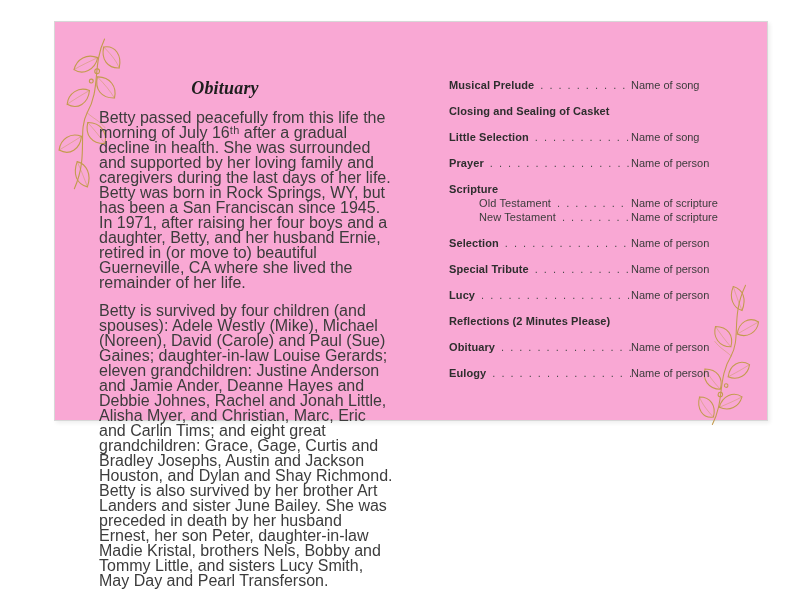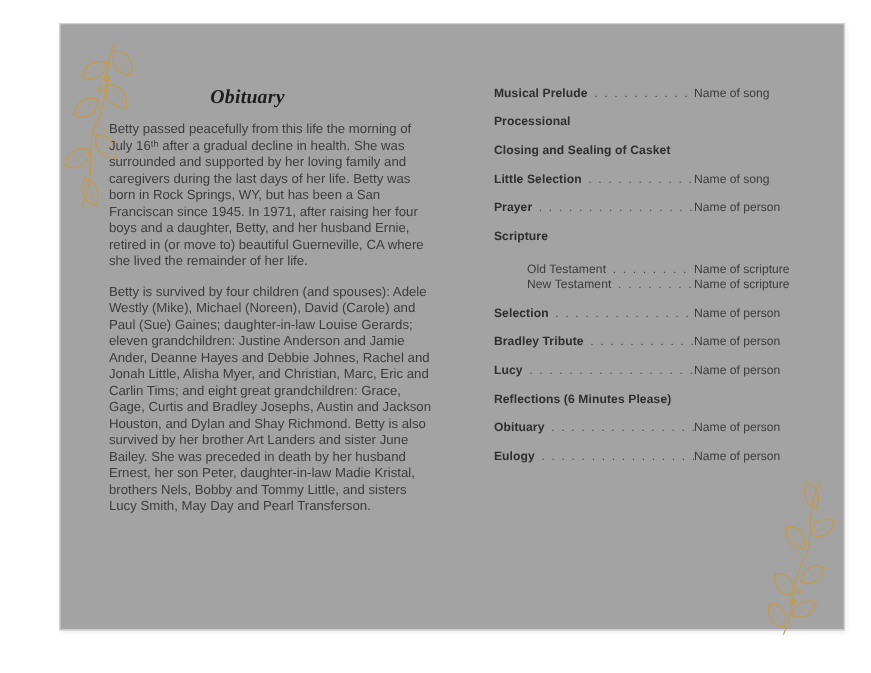--- a/index.html
+++ b/index.html
@@ -5,22 +5,22 @@
   :root { --gold: #c49b4e; --border: #d7d7d7; --ink: #3c3c3c; }
   * { box-sizing: border-box; }
   html, body { margin: 0; padding: 0; }
   body {
     width: 792px; height: 612px; position: relative;
     background: #ffffff; overflow: hidden;
     font-family: "Liberation Sans", "DejaVu Sans", sans-serif;
     color: var(--ink);
   }
   .card {
-    position: absolute; left: 54px; top: 21px; width: 714px; height: 552px;
-    background: #a3a3a3; border: 1px solid var(--border);
+    position: absolute; left: 54px; top: 21px; width: 714px; height: 400px;
+    background: #f9a8d4; border: 1px solid var(--border);
     box-shadow: 2px 2px 4px rgba(0,0,0,0.07);
   }
   .leaf { position: absolute; pointer-events: none; }
   .leaf.tl { left: -8px; top: -6px; width: 72px; height: 196px; transform: rotate(6deg); }
   .leaf.br { right: -2px; bottom: -10px; width: 68px; height: 150px; transform: scale(-1,-1) rotate(8deg); }
   .leaf path, .leaf circle { fill: none; stroke: var(--gold); stroke-width: 1.4; stroke-linecap: round; }
   .leaf .lite { opacity: .55; stroke-width: 1; }
 
   .col { position: absolute; top: 56px; }
   .col.left  { left: 44px;  width: 296px; }
@@ -31,29 +31,29 @@
     font-family: "Liberation Serif", "DejaVu Serif", serif;
     font-style: italic; font-weight: bold;
     font-size: 18px; line-height: 21px; color: #1e1e1e;
     letter-spacing: .2px;
   }
   .col.left .page-title { margin-right: 44px; margin-bottom: 11px; }
   .col.right .page-title { margin-bottom: 20px; }
 
   .body-para {
     margin: 0 0 13px 0;
-    font-size: 12px; line-height: 15px; color: var(--ink);
+    font-size: 16px; line-height: 15px; color: var(--ink);
     text-align: left;
   }
 
   .prow { display: flex; align-items: baseline; line-height: 14px; margin-bottom: 12px; font-size: 11px; }
   .prow .plabel { flex: none; font-weight: bold; color: #2e2e2e; letter-spacing: .1px; }
   .prow.sub { margin-bottom: 0; padding-left: 30px; line-height: 14px; }
   .prow.sub .plabel { font-weight: normal; color: var(--ink); text-align: right; }
-  .prow.group { margin-bottom: 16px; align-items: flex-end; }
+  .prow.group { margin-bottom: 0; align-items: flex-end; }
   .subrows { margin-bottom: 12px; }
   .leader {
     flex: 1 1 auto; overflow: hidden; white-space: nowrap;
     font-size: 11px; letter-spacing: 1.5px; color: #4a4a4a;
     padding: 0 4px 0 6px;
   }
   .pvalue { flex: none; width: 96px; color: var(--ink); }
 </style>
 </head>
 <body>
@@ -96,23 +96,20 @@
   </div>
 
   <div class="col right">
     <div id="program">
         <div class="prow">
           <span class="plabel">Musical Prelude</span>
           <span class="leader">. . . . . . . . . . . . . . . . . . . . . . . . . . . . . . . . . . . . . . . . . . . . . . . . . . . . . . . . . . . . </span>
           <span class="pvalue">Name of song</span>
         </div>
         <div class="prow">
-          <span class="plabel">Processional</span>
-        </div>
-        <div class="prow">
           <span class="plabel">Closing and Sealing of Casket</span>
         </div>
         <div class="prow">
           <span class="plabel">Little Selection</span>
           <span class="leader">. . . . . . . . . . . . . . . . . . . . . . . . . . . . . . . . . . . . . . . . . . . . . . . . . . . . . . . . . . . . </span>
           <span class="pvalue">Name of song</span>
         </div>
         <div class="prow">
           <span class="plabel">Prayer</span>
           <span class="leader">. . . . . . . . . . . . . . . . . . . . . . . . . . . . . . . . . . . . . . . . . . . . . . . . . . . . . . . . . . . . </span>
@@ -132,31 +129,31 @@
             <span class="leader">. . . . . . . . . . . . . . . . . . . . . . . . . . . . . . . . . . . . . . . . . . . . . . . . . . . . . . . . . . . . </span>
             <span class="pvalue">Name of scripture</span>
           </div>
         </div>
         <div class="prow">
           <span class="plabel">Selection</span>
           <span class="leader">. . . . . . . . . . . . . . . . . . . . . . . . . . . . . . . . . . . . . . . . . . . . . . . . . . . . . . . . . . . . </span>
           <span class="pvalue">Name of person</span>
         </div>
         <div class="prow">
-          <span class="plabel">Bradley Tribute</span>
+          <span class="plabel">Special Tribute</span>
           <span class="leader">. . . . . . . . . . . . . . . . . . . . . . . . . . . . . . . . . . . . . . . . . . . . . . . . . . . . . . . . . . . . </span>
           <span class="pvalue">Name of person</span>
         </div>
         <div class="prow">
           <span class="plabel">Lucy</span>
           <span class="leader">. . . . . . . . . . . . . . . . . . . . . . . . . . . . . . . . . . . . . . . . . . . . . . . . . . . . . . . . . . . . </span>
           <span class="pvalue">Name of person</span>
         </div>
         <div class="prow">
-          <span class="plabel">Reflections (6 Minutes Please)</span>
+          <span class="plabel">Reflections (2 Minutes Please)</span>
         </div>
         <div class="prow">
           <span class="plabel">Obituary</span>
           <span class="leader">. . . . . . . . . . . . . . . . . . . . . . . . . . . . . . . . . . . . . . . . . . . . . . . . . . . . . . . . . . . . </span>
           <span class="pvalue">Name of person</span>
         </div>
         <div class="prow">
           <span class="plabel">Eulogy</span>
           <span class="leader">. . . . . . . . . . . . . . . . . . . . . . . . . . . . . . . . . . . . . . . . . . . . . . . . . . . . . . . . . . . . </span>
           <span class="pvalue">Name of person</span>

